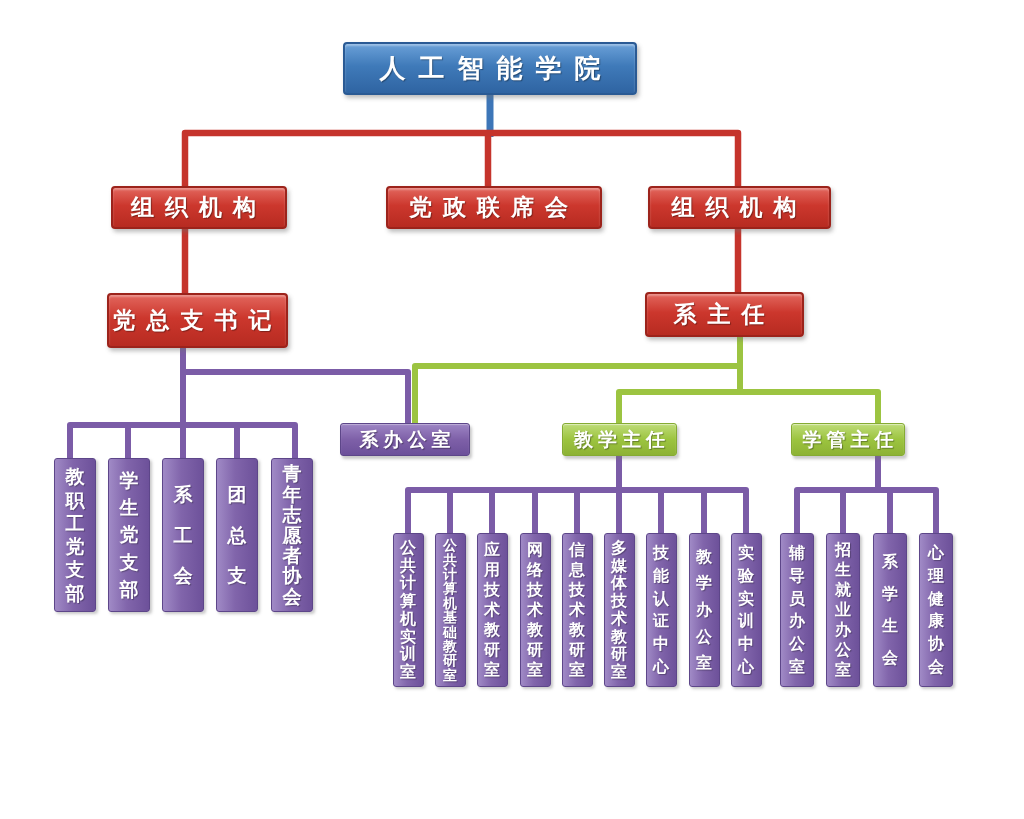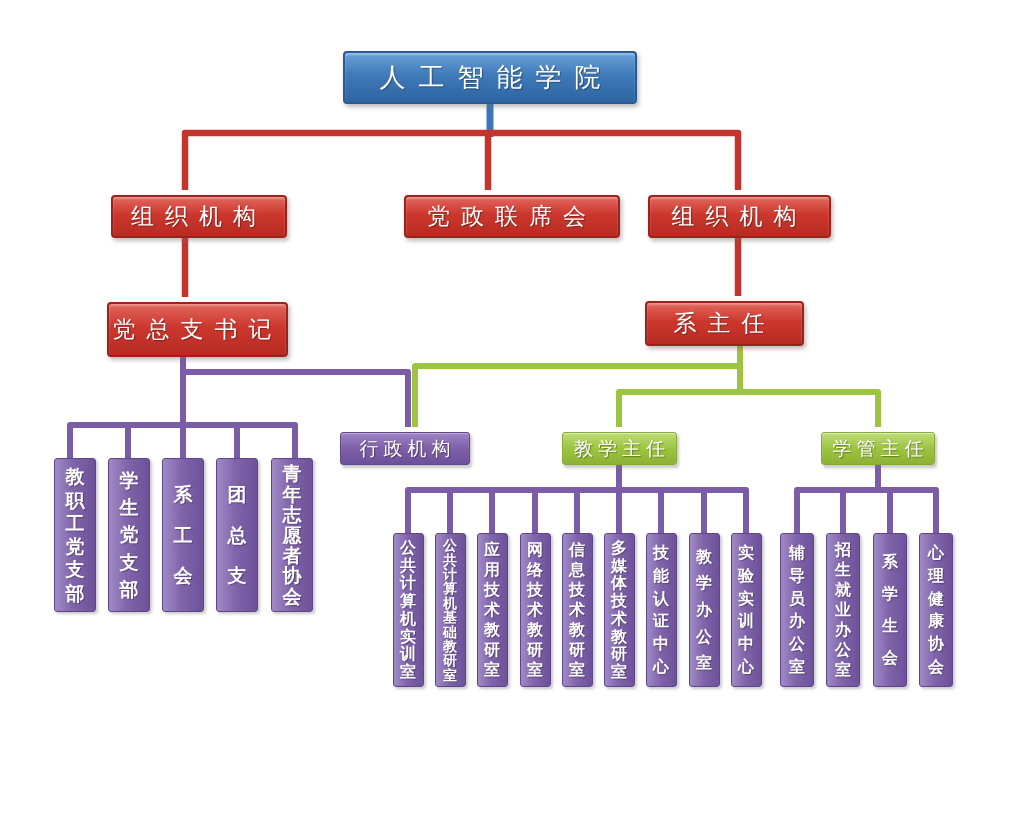--- a/index.html
+++ b/index.html
@@ -12,25 +12,24 @@
     font-family: "Liberation Sans", sans-serif;
   }
   svg.connectors { position: absolute; left: 0; top: 0; }
   .box {
     position: absolute;
     box-sizing: border-box;
     display: flex;
     align-items: center;
     justify-content: center;
     color: #fff;
-    font-weight: normal;
+    font-weight: bold;
     text-shadow: 1px 1px 1px rgba(0,0,0,.35);
     border-radius: 4px;
     white-space: nowrap;
-    margin-top: 9px;
   }
   .blue {
     background: linear-gradient(180deg, #6aa0d8 0%, #3f7ab9 45%, #2f64a2 100%);
     border: 2px solid #2a5a94;
     box-shadow: 2px 3px 4px rgba(110,110,110,.45), inset 0 2px 2px rgba(255,255,255,.35);
     font-size: 26px;
     letter-spacing: 13px;
     padding-left: 13px;
   }
   .red {
@@ -102,29 +101,29 @@
              M450,490 L450,537 M492,490 L492,537 M535,490 L535,537
              M577,490 L577,537 M619,490 L619,537 M661,490 L661,537 M704,490 L704,537
              M878,455 L878,492
              M797,537 L797,490 L936,490 L936,537
              M843,490 L843,537 M890,490 L890,537" fill="none" stroke-width="6" stroke-linejoin="round" stroke="#7b5ca7"></path>
   </svg>
 
   <div class="box blue" style="left:343px;top:42px;width:294px;height:53px">人工智能学院</div>
 
   <div class="box red" style="left:111px;top:186px;width:176px;height:43px">组织机构</div>
-  <div class="box red" style="left:404px;top:186px;width:216px;height:43px">党政联席会</div>
+  <div class="box red" style="left:386px;top:186px;width:216px;height:43px">党政联席会</div>
   <div class="box red" style="left:648px;top:186px;width:183px;height:43px">组织机构</div>
 
   <div class="box red" style="left:107px;top:293px;width:181px;height:55px">党总支书记</div>
   <div class="box red" style="left:645px;top:292px;width:159px;height:45px">系主任</div>
 
-  <div class="box purpleH" style="left:340px;top:423px;width:130px;height:33px">行政机构</div>
+  <div class="box purpleH" style="left:340px;top:423px;width:130px;height:33px">系办公室</div>
   <div class="box green" style="left:562px;top:423px;width:115px;height:33px">教学主任</div>
-  <div class="box green" style="left:821px;top:423px;width:114px;height:33px">学管主任</div>
+  <div class="box green" style="left:791px;top:423px;width:114px;height:33px">学管主任</div>
 
 <div class="vbox" style="left: 54px; top: 458px; width: 42px; height: 154px; font-size: 19px;">
       <span>教</span>
       <span>职</span>
       <span>工</span>
       <span>党</span>
       <span>支</span>
       <span>部</span>
     </div>
     <div class="vbox" style="left: 108px; top: 458px; width: 42px; height: 154px; font-size: 19px;">

